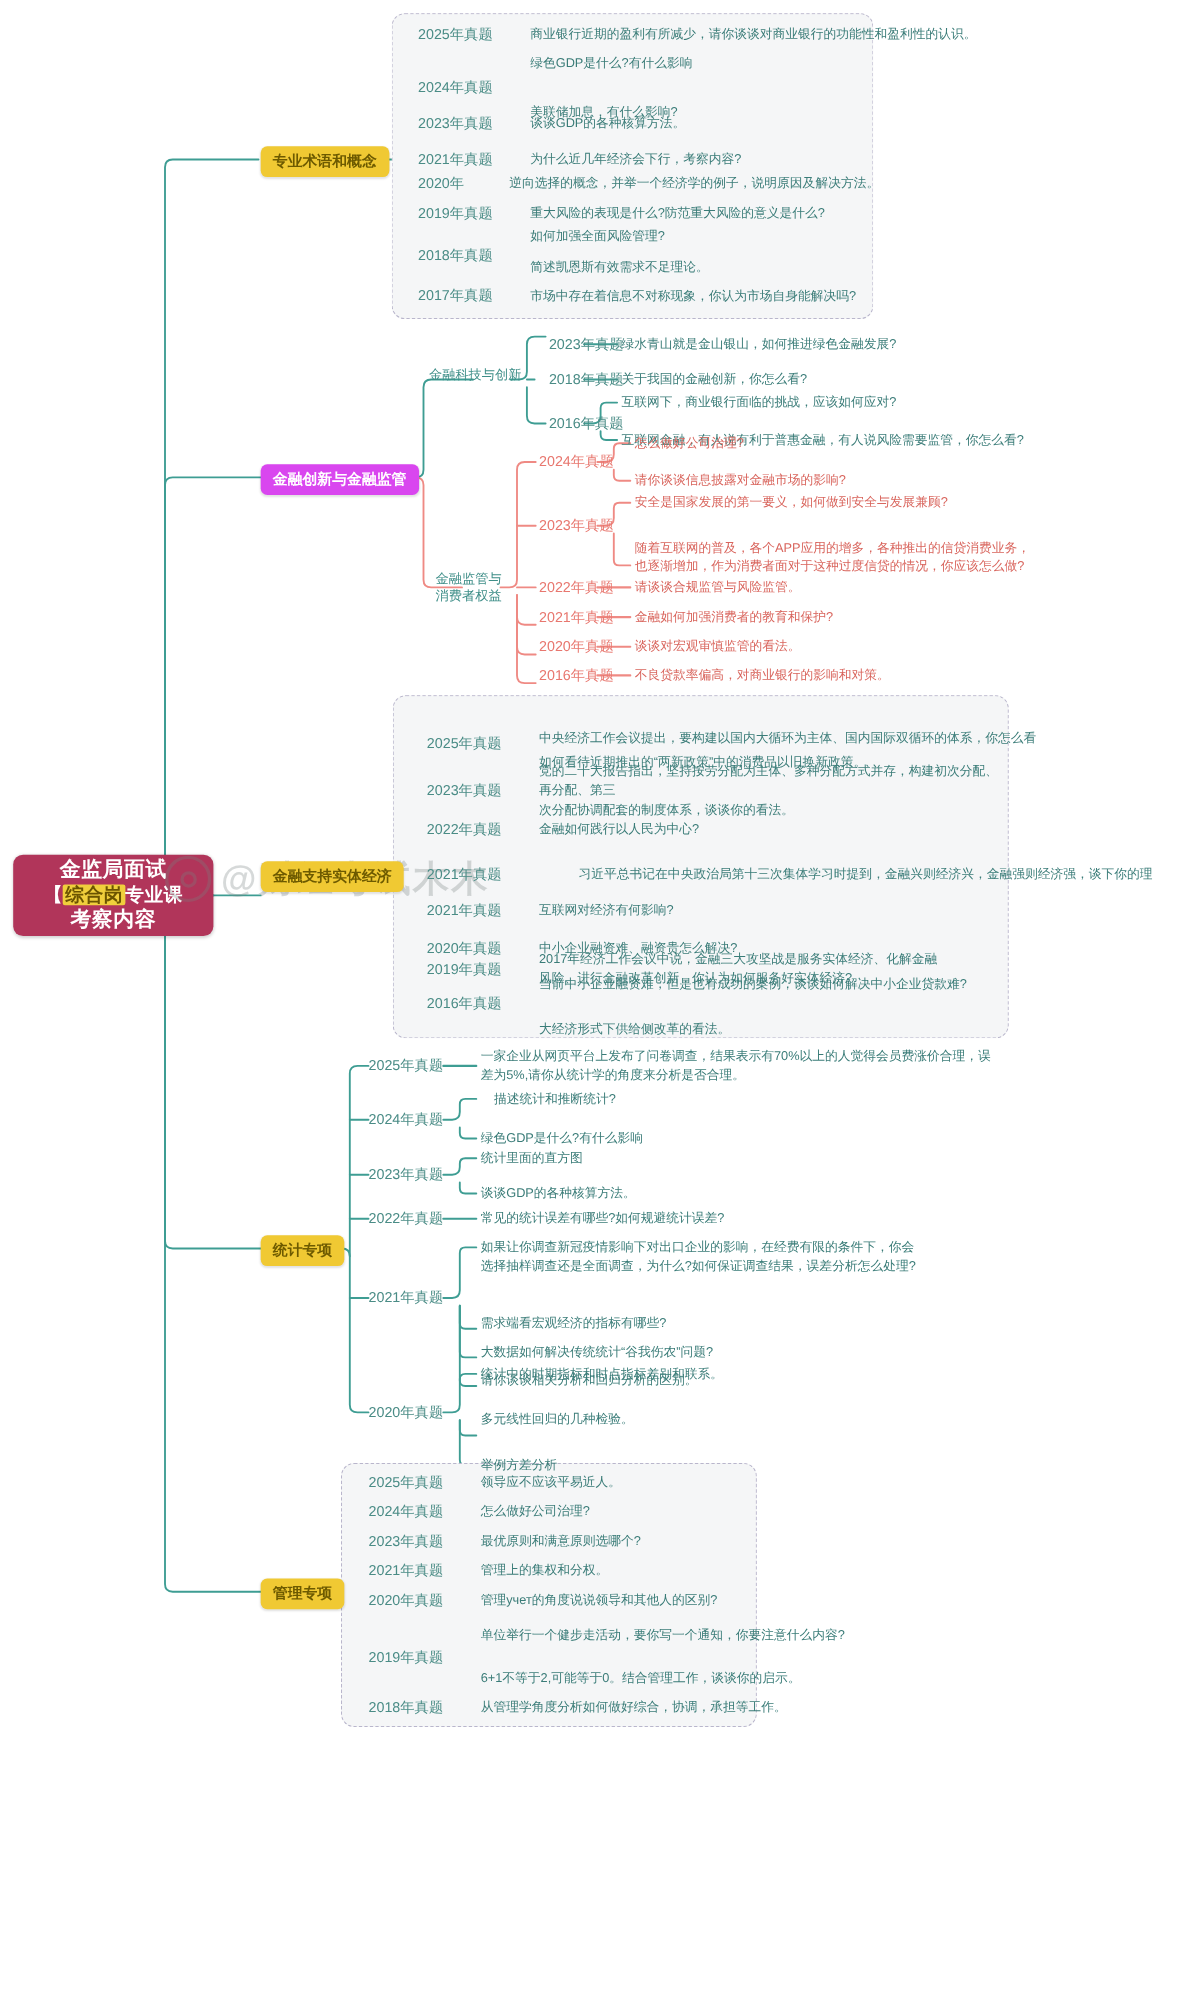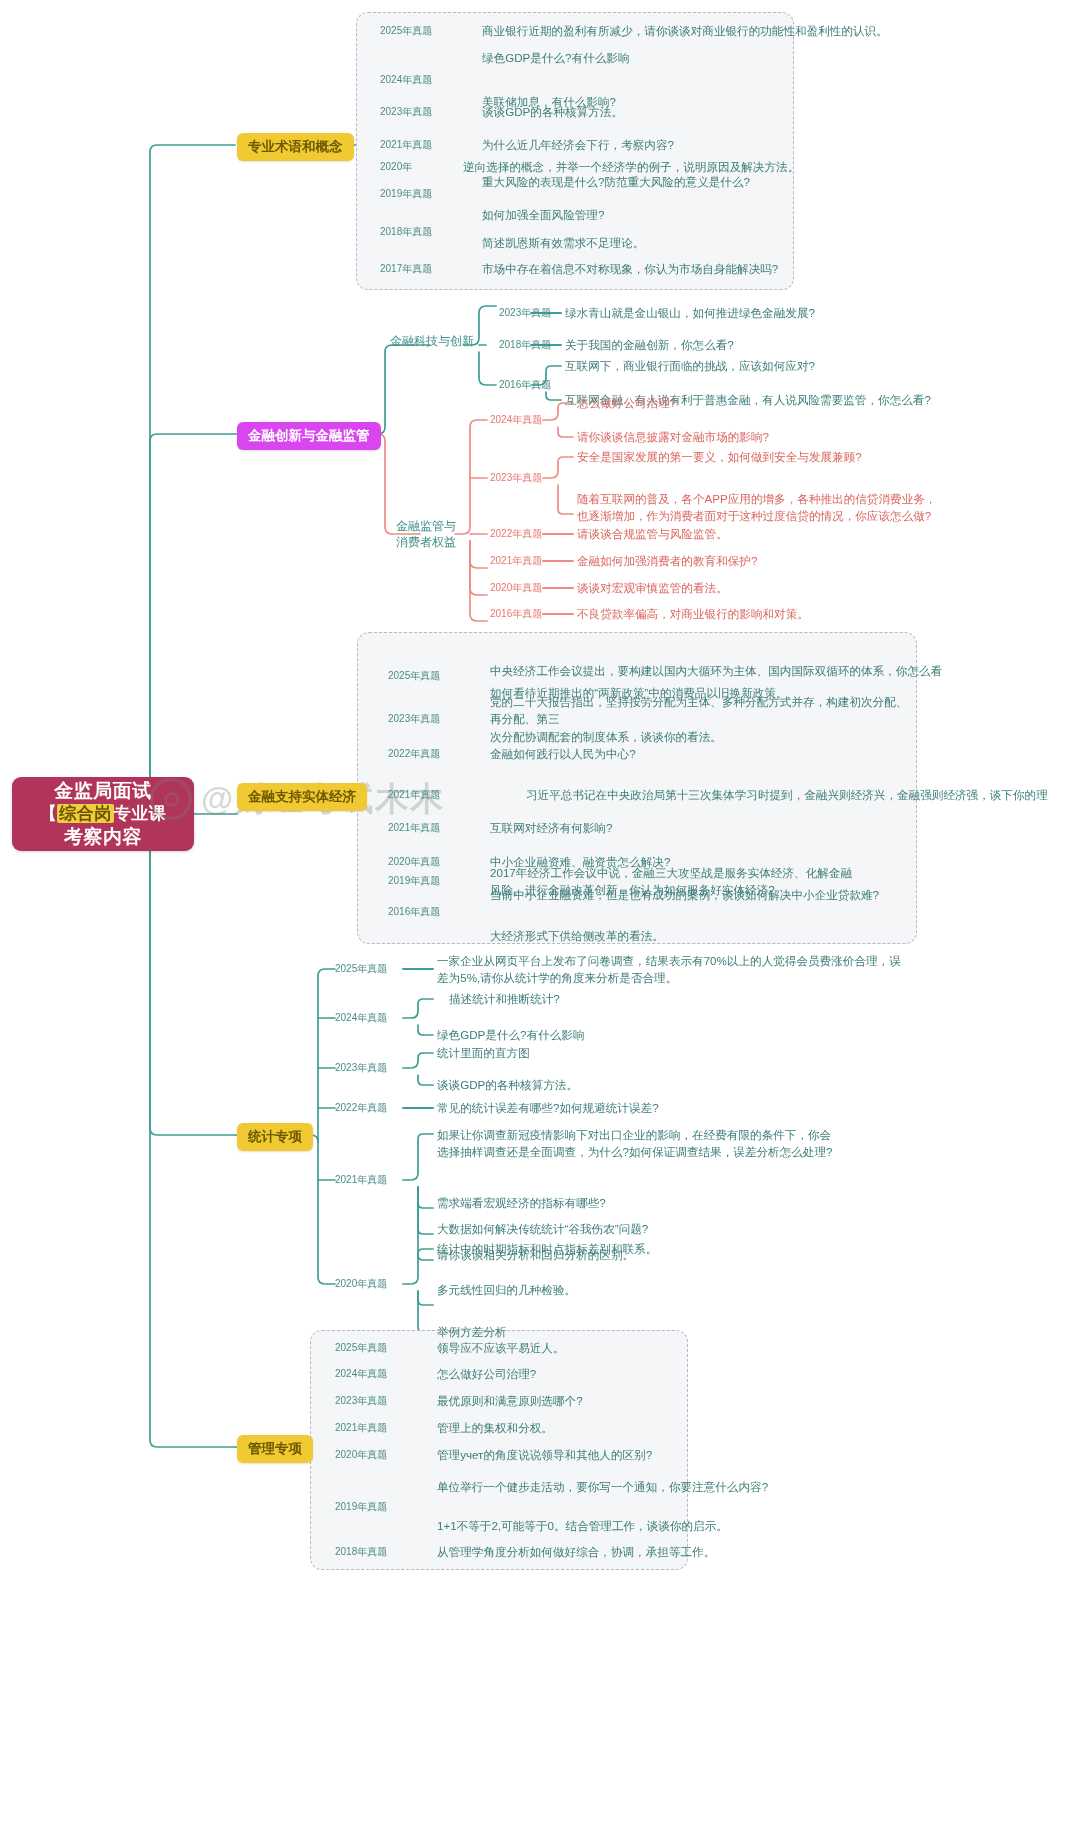--- a/index.html
+++ b/index.html
@@ -35,21 +35,21 @@
   .pill.red    { background:#d946ef; color:#ffffff; }
 
   
   .panel {
     position:absolute; border:1.6px dashed #b9b6cc; border-radius:12px;
     background:#f5f6f7;
   }
 
   
   .yr {
-    position:absolute; font-size:10px; color:#4a8c86; white-space:nowrap;
+    position:absolute; font-size:13px; color:#4a8c86; white-space:nowrap;
     transform:translateY(-50%); text-align:right;
   }
   .yr.red { color:#e8776f; }
   .sub {
     position:absolute; font-size:12px; color:#3e8e88; white-space:nowrap;
     transform:translateY(-50%); text-align:right; line-height:1.35;
   }
   .sub.two { white-space:normal; width:76px; }
   .q {
     position:absolute; font-size:11.6px; color:#3a7c78; line-height:1.5;
@@ -259,21 +259,21 @@
   <div class="yr" style="left:380px;top:112px;">2023年真题</div>
   <div class="q" style="left:482px;top:112px;">谈谈GDP的各种核算方法。</div>
 
   <div class="yr" style="left:380px;top:145px;">2021年真题</div>
   <div class="q" style="left:482px;top:145px;">为什么近几年经济会下行，考察内容?</div>
 
   <div class="yr" style="left:380px;top:167px;">2020年</div>
   <div class="q" style="left:463px;top:167px;">逆向选择的概念，并举一个经济学的例子，说明原因及解决方法。</div>
 
   <div class="yr" style="left:380px;top:194px;">2019年真题</div>
-  <div class="q" style="left:482px;top:182px;">重大风险的表现是什么?防范重大风险的意义是什么?</div>
+  <div class="q" style="left:482px;top:194px;">重大风险的表现是什么?防范重大风险的意义是什么?</div>
 
   <div class="yr" style="left:380px;top:232px;">2018年真题</div>
   <div class="q" style="left:482px;top:215px;">如何加强全面风险管理?</div>
   <div class="q" style="left:482px;top:243px;">简述凯恩斯有效需求不足理论。</div>
 
   <div class="yr" style="left:380px;top:269px;">2017年真题</div>
   <div class="q" style="left:482px;top:269px;">市场中存在着信息不对称现象，你认为市场自身能解决吗?</div>
 
   <div class="sub" style="left:390px;top:341px;text-align:right;">金融科技与创新</div>
   <div class="yr" style="left:499px;top:313px;">2023年真题</div>
@@ -371,18 +371,18 @@
   <div class="q" style="left:437px;top:1401px;">最优原则和满意原则选哪个?</div>
 
   <div class="yr" style="left:335px;top:1428px;">2021年真题</div>
   <div class="q" style="left:437px;top:1428px;">管理上的集权和分权。</div>
 
   <div class="yr" style="left:335px;top:1455px;">2020年真题</div>
   <div class="q" style="left:437px;top:1455px;">管理учет的角度说说领导和其他人的区别?</div>
 
   <div class="yr" style="left:335px;top:1507px;">2019年真题</div>
   <div class="q" style="left:437px;top:1487px;">单位举行一个健步走活动，要你写一个通知，你要注意什么内容?</div>
-  <div class="q" style="left:437px;top:1526px;">1+1不等于2,可能等于0。结合管理工作，谈谈你的启示。</div>
+  <div class="q" style="left:437px;top:1526px;">6+1不等于2,可能等于0。结合管理工作，谈谈你的启示。</div>
 
   <div class="yr" style="left:335px;top:1552px;">2018年真题</div>
   <div class="q" style="left:437px;top:1552px;">从管理学角度分析如何做好综合，协调，承担等工作。</div>
 
 </div>
 
 </body></html>

